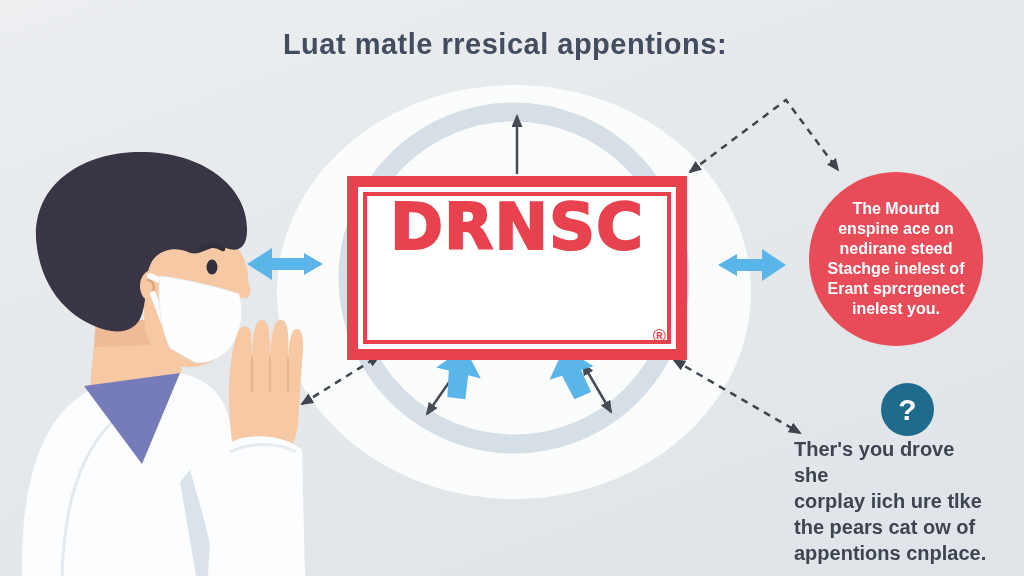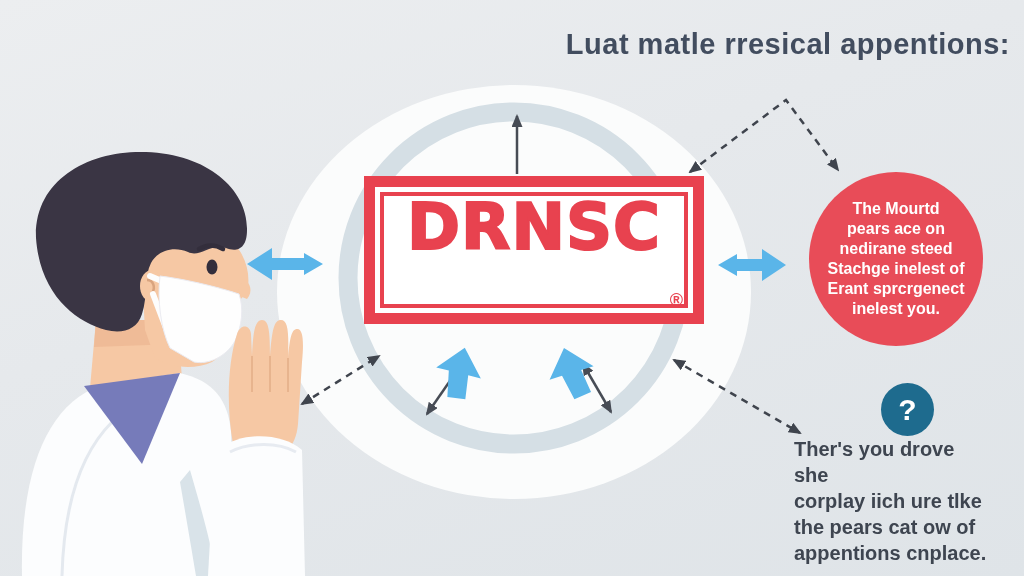--- a/index.html
+++ b/index.html
@@ -2,27 +2,27 @@
 <html><head>
 <meta charset="utf-8">
 <style>
   html,body{margin:0;padding:0;background:#c9ccd0;}
   .canvas{
     position:relative;width:1024px;height:576px;overflow:hidden;
     background:linear-gradient(160deg,#eceef0 0%,#e6e9ec 40%,#dfe4e8 100%);
     font-family:"Liberation Sans",sans-serif;
   }
   .title{
-    position:absolute;top:28px;left:0;width:1010px;text-align:right;
+    position:absolute;top:28px;left:0;width:1010px;text-align:center;
     font-size:29px;font-weight:600;color:#424d5f;letter-spacing:.5px;
   }
   .scene{position:absolute;left:0;top:0;width:1024px;height:576px;}
   
   .stamp-box{
-    position:absolute;left:364px;top:176px;width:340px;height:148px;
+    position:absolute;left:347px;top:176px;width:340px;height:184px;
     background:#fff;border:11px solid #e8424f;box-sizing:border-box;
   }
   .stamp-inner{position:absolute;inset:5px;border:4px solid #e8424f;}
   .stamp-text{
     position:absolute;inset:9px 0 0 0;text-align:center;
     font-family:"DejaVu Sans","Liberation Sans",sans-serif;
     font-weight:bold;color:#e8424f;font-size:64px;line-height:62px;
     letter-spacing:1px;-webkit-text-stroke:2px #e8424f;
   }
   .reg-mark{
@@ -118,21 +118,21 @@
   <div class="stamp-box">
     <div class="stamp-inner"></div>
     <div class="stamp-text">
       <div>DRNSC</div>
     </div>
     <div class="reg-mark">®</div>
   </div>
 
   <div class="red-bubble">
     <div>The Mourtd</div>
-    <div>pears ace on</div>
+    <div>enspine ace on</div>
     <div>nedirane steed</div>
     <div>Stachge inelest of</div>
     <div>Erant sprcrgenect</div>
     <div>inelest you.</div>
   </div>
 
   <div class="question-badge">
     <span>?</span>
   </div>
   <div class="help-note">

